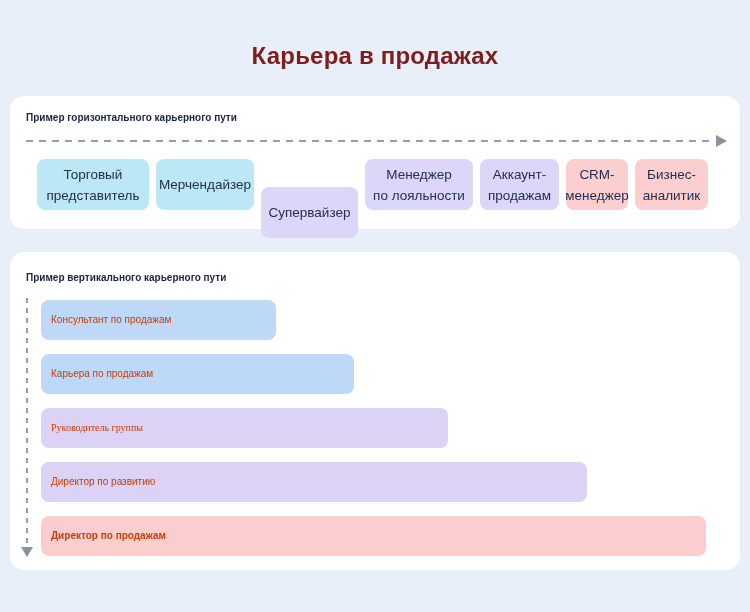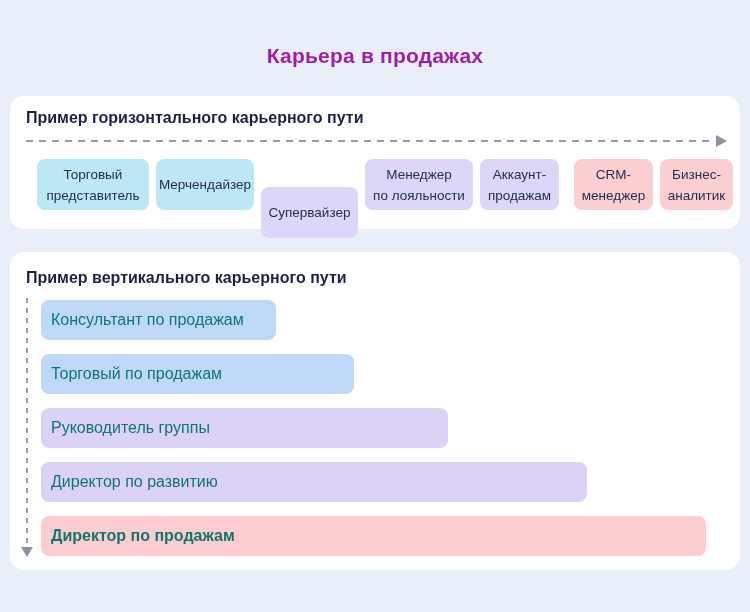--- a/index.html
+++ b/index.html
@@ -8,35 +8,35 @@
     background:#e9eff8;
     font-family:"Liberation Sans","DejaVu Sans",sans-serif;
     position:relative;
     overflow:hidden;
   }
   .stage{position:absolute;inset:0;}
 
   h1.page-title{
     margin:0;padding-top:42px;
     text-align:center;
-    font-size:21px;line-height:27px;font-weight:700;
-    color:#a21caf;
+    font-size:24px;line-height:27px;font-weight:700;
+    color:#7f1d1d;
     letter-spacing:.2px;
   }
 
   .card{
     position:absolute;left:10px;width:730px;
     background:#ffffff;border-radius:14px;
   }
   .card-h{top:96px;height:133px;}
   .card-v{top:252px;height:318px;}
 
   .section-heading{
     position:absolute;left:16px;
-    font-size:16px;font-weight:700;line-height:17px;
+    font-size:10px;font-weight:700;line-height:17px;
     color:#1a2440;
     text-align:right;
   }
   .card-h .section-heading{top:13px;}
   .card-v .section-heading{top:17px;}
 
   
   .h-dash{
     position:absolute;left:16px;top:44px;width:689px;height:2px;
     background:repeating-linear-gradient(to right,#959dab 0 7px,transparent 7px 13px);
@@ -59,21 +59,21 @@
     font-size:13.5px;line-height:21px;
     color:#232f51;
     white-space:pre-line;
     box-sizing:border-box;padding:0 2px;
   }
   .step:nth-child(1){width:112px;}
   .step:nth-child(2){width:98px;}
   .step:nth-child(3){width:97px;}
   .step:nth-child(4){width:108px;}
   .step:nth-child(5){width:79px;}
-  .step:nth-child(6){width:79px;margin-left:8px;}
+  .step:nth-child(6){width:62px;}
   .step:nth-child(7){width:73px;}
 
   
   .v-dash{
     position:absolute;left:16px;top:46px;width:2px;height:250px;
     background:repeating-linear-gradient(to bottom,#959dab 0 5px,transparent 5px 10px);
   }
   .v-arrowhead{
     position:absolute;left:11px;top:295px;width:0;height:0;
     border-top:10px solid #8b93a1;
@@ -81,22 +81,22 @@
     border-right:6px solid transparent;
   }
 
   .levels-col{
     position:absolute;left:31px;top:48px;width:683px;
   }
   .level{
     height:40px;border-radius:8px;
     margin-bottom:14px;
     display:flex;align-items:center;
-    font-size:16px;line-height:18px;
-    color:#0f766e;
+    font-size:10px;line-height:18px;
+    color:#c2410c;
     box-sizing:border-box;padding-left:10px;
   }
 </style>
 </head>
 <body>
 
 <div class="stage">
 
   <h1 class="page-title">Карьера в продажах</h1>
 
@@ -123,20 +123,20 @@
   </section>
 
   <section class="card card-v">
     <div class="section-heading">Пример вертикального карьерного пути</div>
 
     <div class="v-dash"></div>
     <div class="v-arrowhead"></div>
 
     <div class="levels-col">
       <div class="level" style="background: rgb(190, 217, 248); width: 34.4%;">Консультант по продажам</div>
-      <div class="level" style="background: rgb(190, 217, 248); width: 45.8%;">Торговый по продажам</div>
-      <div class="level" style="background: rgb(219, 210, 246); width: 59.6%;">Руководитель группы</div>
+      <div class="level" style="background: rgb(190, 217, 248); width: 45.8%;">Карьера по продажам</div>
+      <div class="level" style="background: rgb(219, 210, 246); width: 59.6%; font-family: Liberation Serif, serif;">Руководитель группы</div>
       <div class="level" style="background: rgb(219, 210, 246); width: 79.9%;">Директор по развитию</div>
       <div class="level" style="background: rgb(252, 205, 206); width: 97.4%; font-weight: bold;">Директор по продажам</div>
     </div>
   </section>
 
 </div>
 
 </body></html>

